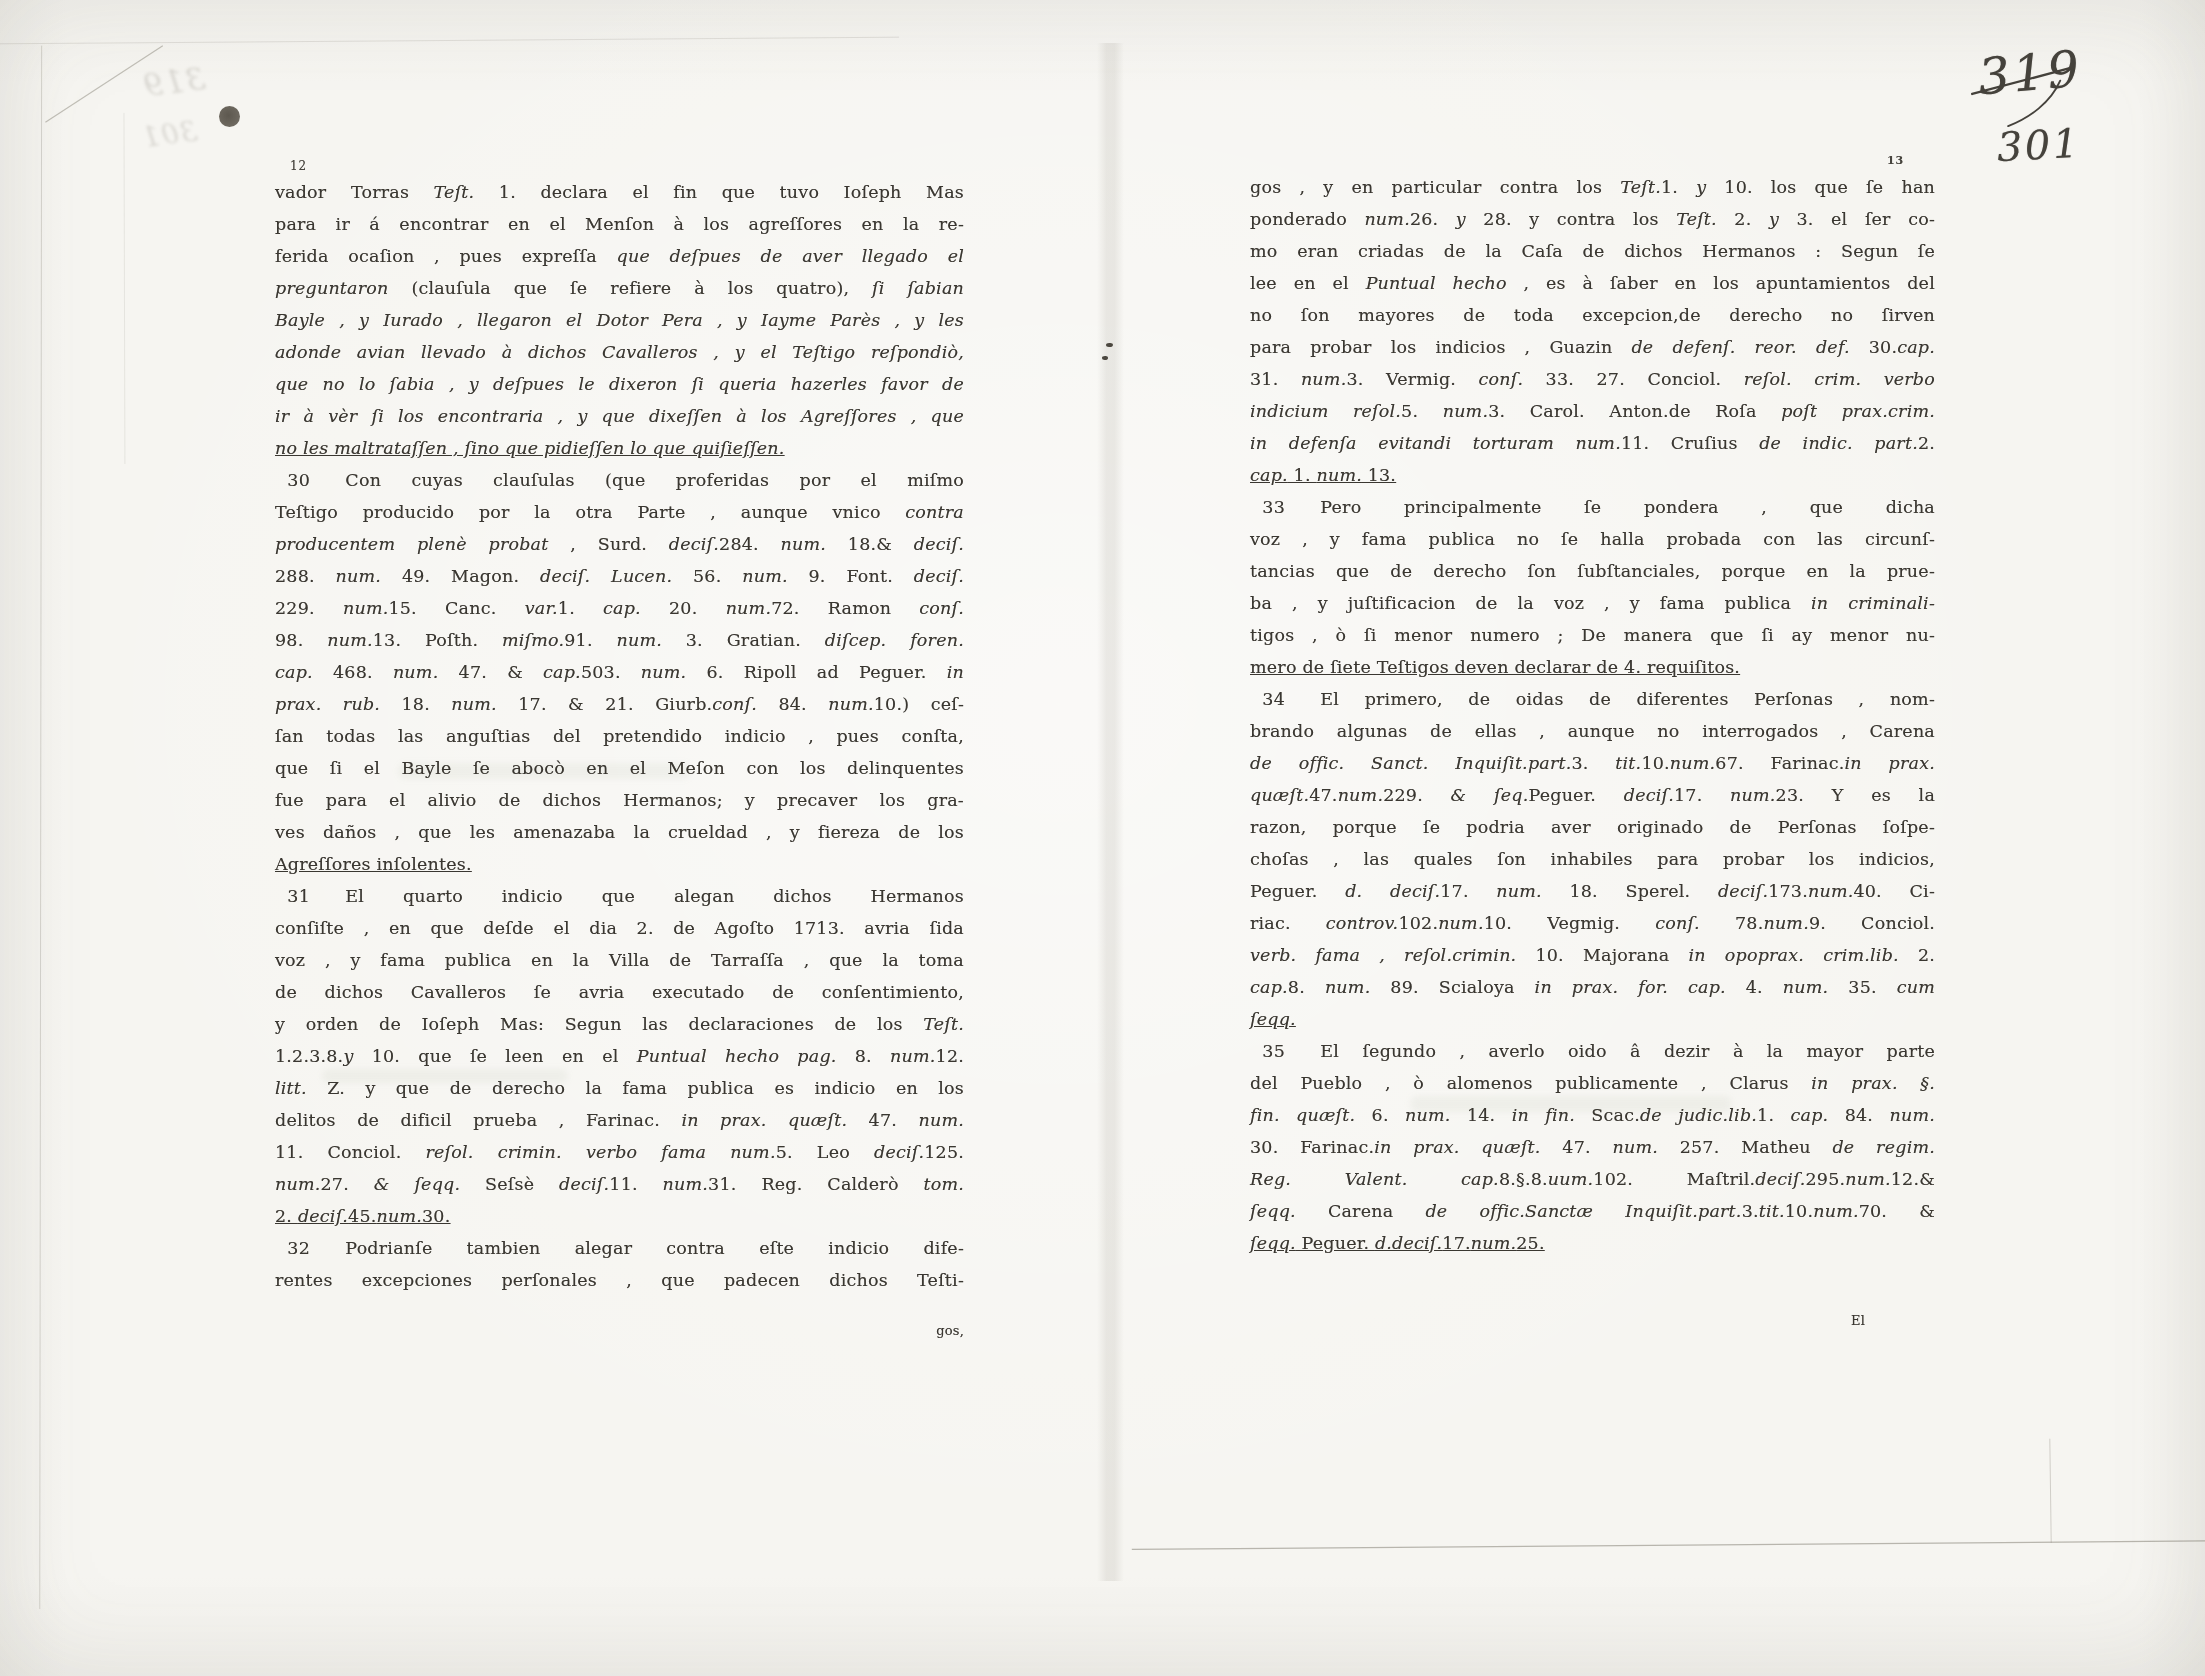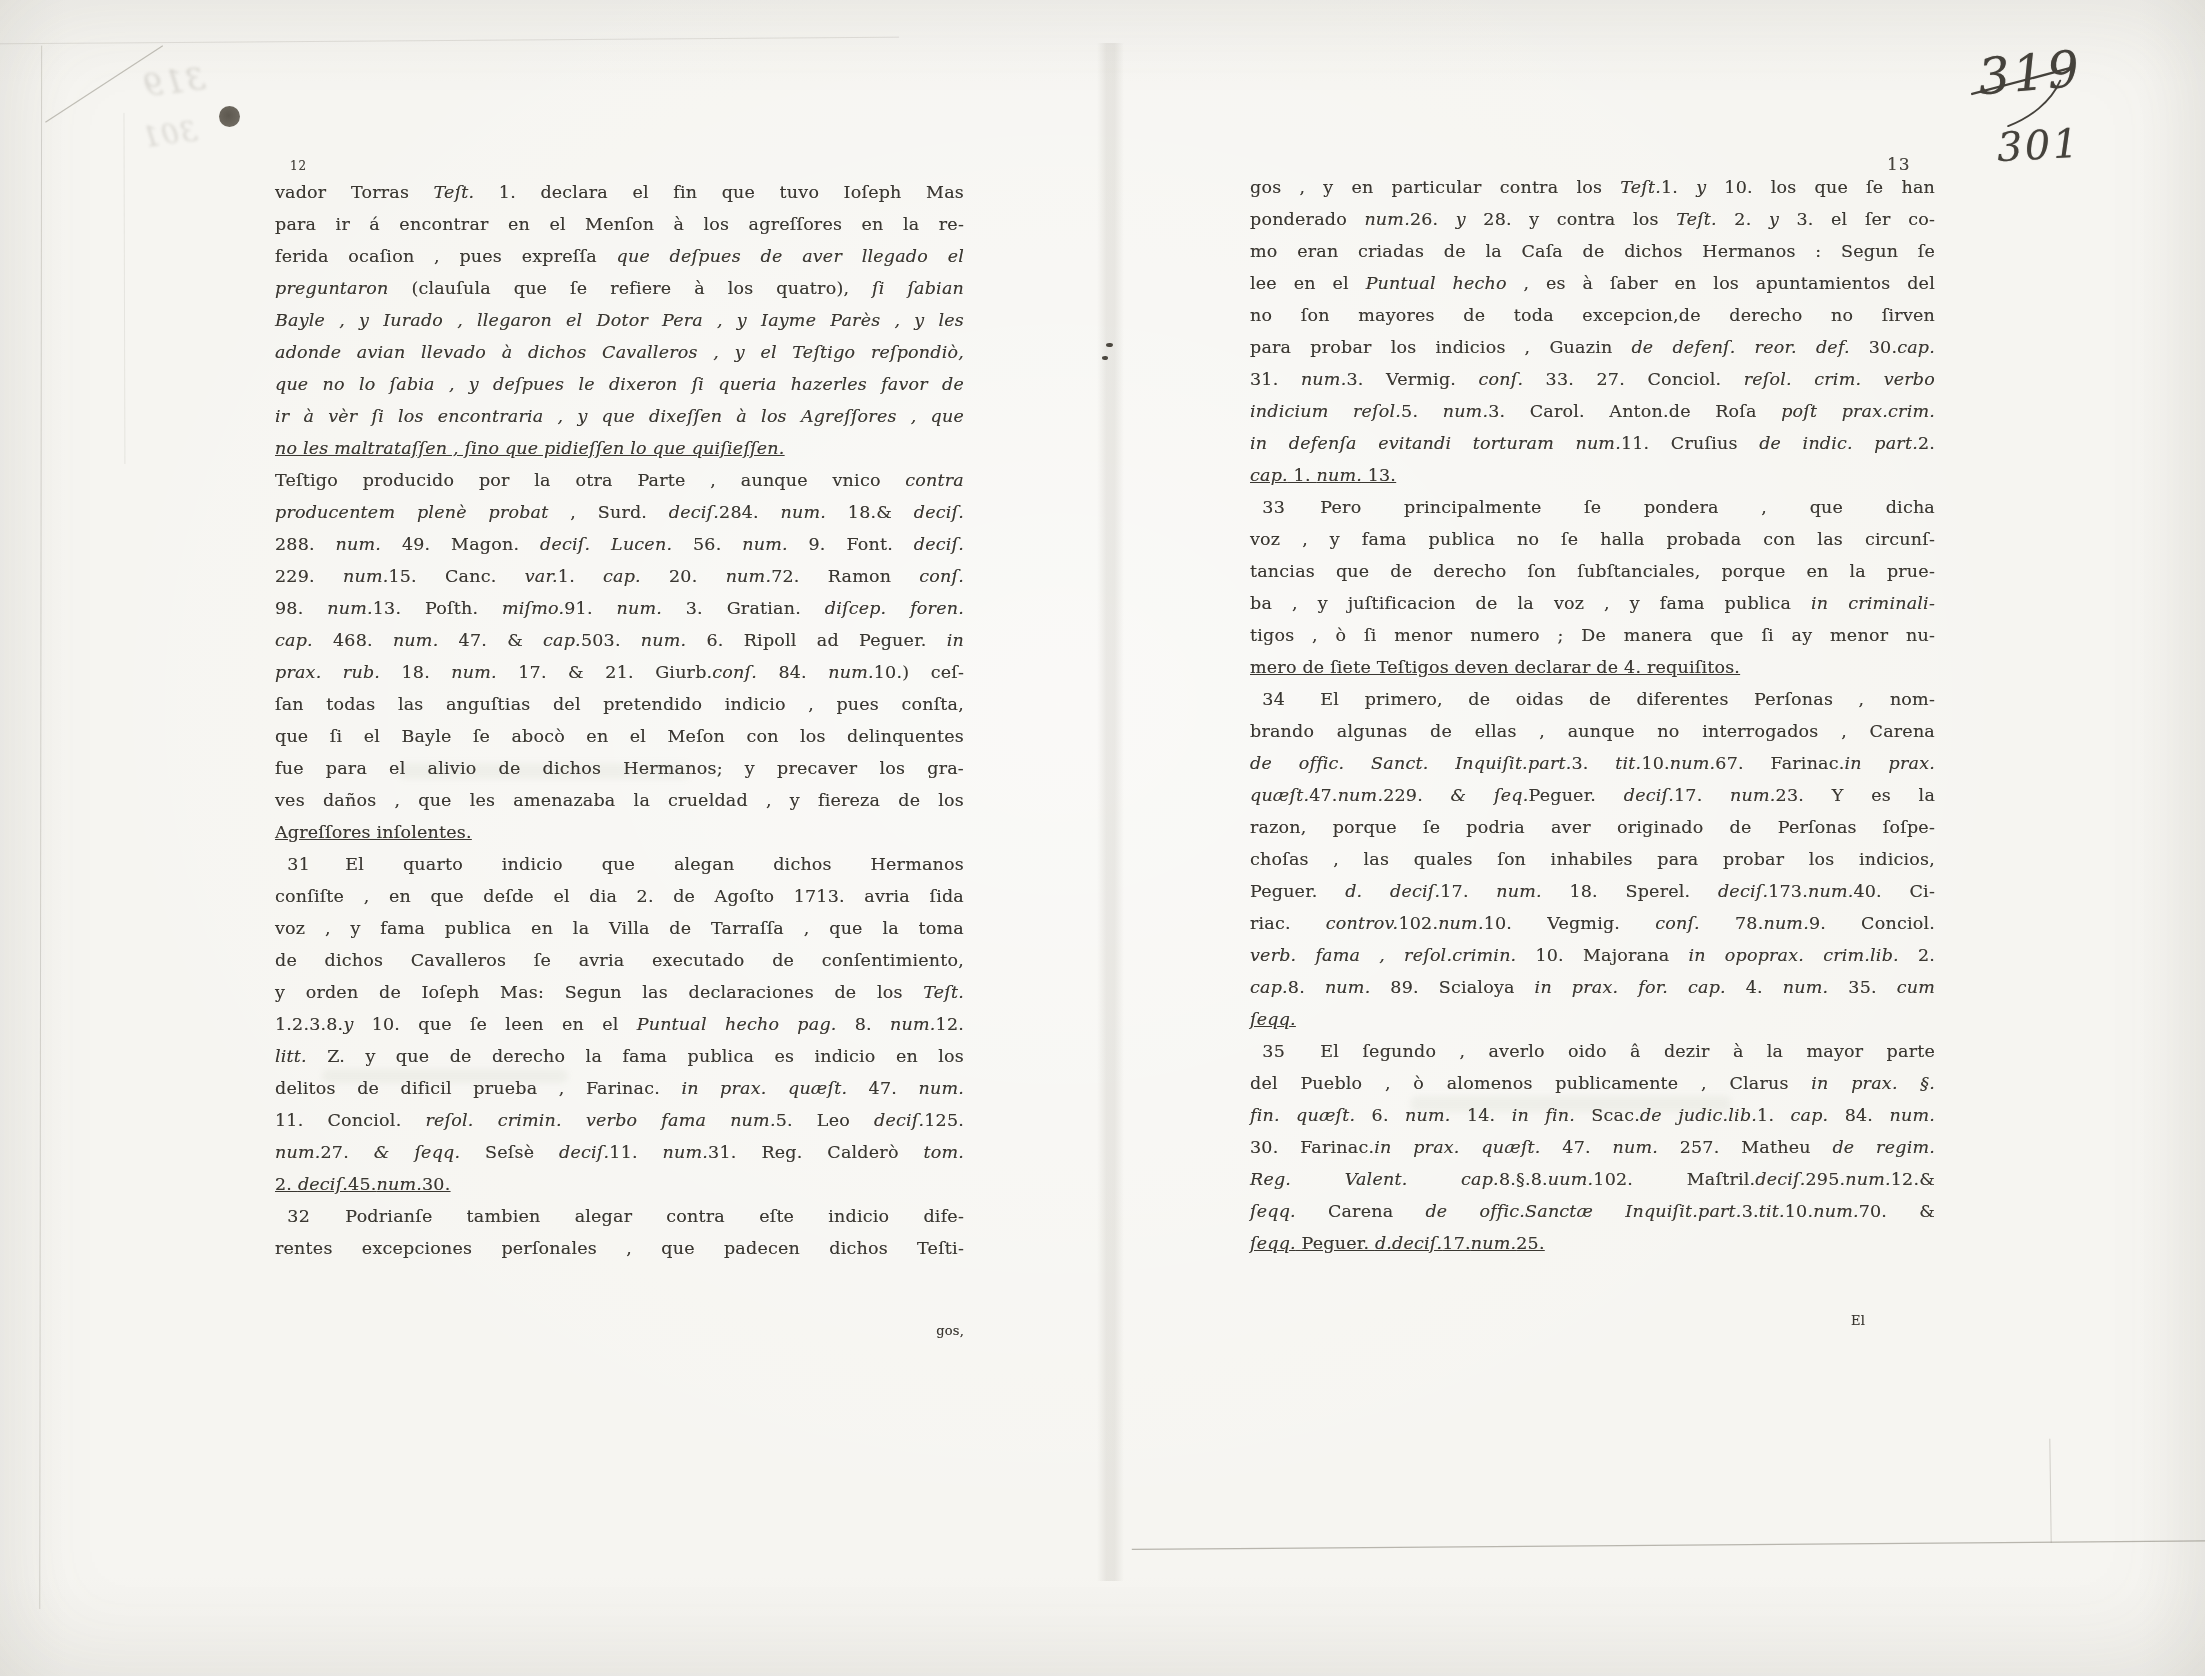--- a/index.html
+++ b/index.html
@@ -34,21 +34,21 @@
   .ghost {
     position:absolute; color:#756f65; transform:scaleX(-1) rotate(7deg);
     filter:blur(1.4px); opacity:.22; font-style:italic; letter-spacing:1.4px;
   }
   .g1 { left:142px; top:64px; font-size:31px; }
   .g2 { left:141px; top:119px; font-size:27.4px; }
 
   .pagenum { position:absolute; color:#47443e; letter-spacing:0.9px;
              text-shadow:0 0 0.5px rgba(60,57,50,.45); }
   .pn-left  { left:290px;  top:159px; font-size:12px; }
-  .pn-right { left:1887px; top:154px; font-size:17px; }
+  .pn-right { left:1887px; top:154px; font-size:11px;font-weight:bold; }
 
   .textblock { position:absolute; color:#3a3731; }
   .tb-left  { left:275px;  top:176px; width:689px; }
   .tb-right { left:1250px; top:171px; width:685px; }
 
   .line {
     height:32px; line-height:32px; font-size:17.5px; letter-spacing:0.2px;
     text-align:justify; text-align-last:justify;
     text-shadow:0 0 0.5px rgba(55,52,46,.45);
     white-space:normal;
@@ -119,20 +119,21 @@
   <div id="left-lines" class="textblock tb-left">
       <div class="line">vador Torras <i>Teſt.</i> 1. declara el fin que tuvo Ioſeph Mas</div>
       <div class="line">para ir á encontrar en el Menſon à los agreſſores en la re-</div>
       <div class="line">ferida ocaſion , pues expreſſa <i>que deſpues de aver llegado el</i></div>
       <div class="line"><i>preguntaron</i> (clauſula que ſe refiere à los quatro), <i>ſi ſabian</i></div>
       <div class="line"><i>Bayle , y Iurado , llegaron el Dotor Pera , y Iayme Parès , y les</i></div>
       <div class="line"><i>adonde avian llevado à dichos Cavalleros , y el Teſtigo reſpondiò,</i></div>
       <div class="line"><i>que no lo ſabia , y deſpues le dixeron ſi queria hazerles favor de</i></div>
       <div class="line"><i>ir à vèr ſi los encontraria , y que dixeſſen à los Agreſſores , que</i></div>
       <div class="line l"><i>no les maltrataſſen , ſino que pidieſſen lo que quiſieſſen.</i></div>
+      <div class="line p">30  Con cuyas clauſulas (que proferidas por el miſmo</div>
       <div class="line">Teſtigo producido por la otra Parte , aunque vnico <i>contra</i></div>
       <div class="line"><i>producentem plenè probat</i> , Surd. <i>deciſ.</i>284. <i>num.</i> 18.&amp; <i>deciſ.</i></div>
       <div class="line">288. <i>num.</i> 49. Magon. <i>deciſ. Lucen.</i> 56. <i>num.</i> 9. Font. <i>deciſ.</i></div>
       <div class="line">229. <i>num.</i>15. Canc. <i>var.</i>1. <i>cap.</i> 20. <i>num.</i>72. Ramon <i>conſ.</i></div>
       <div class="line">98. <i>num.</i>13. Poſth. <i>miſmo.</i>91. <i>num.</i> 3. Gratian. <i>diſcep. foren.</i></div>
       <div class="line"><i>cap.</i> 468. <i>num.</i> 47. &amp; <i>cap.</i>503. <i>num.</i> 6. Ripoll ad Peguer. <i>in</i></div>
       <div class="line"><i>prax. rub.</i> 18. <i>num.</i> 17. &amp; 21. Giurb.<i>conſ.</i> 84. <i>num.</i>10.) ceſ-</div>
       <div class="line">ſan todas las anguſtias del pretendido indicio , pues conſta,</div>
       <div class="line">que ſi el Bayle ſe abocò en el Meſon con los delinquentes</div>
       <div class="line">fue para el alivio de dichos Hermanos; y precaver los gra-</div>

